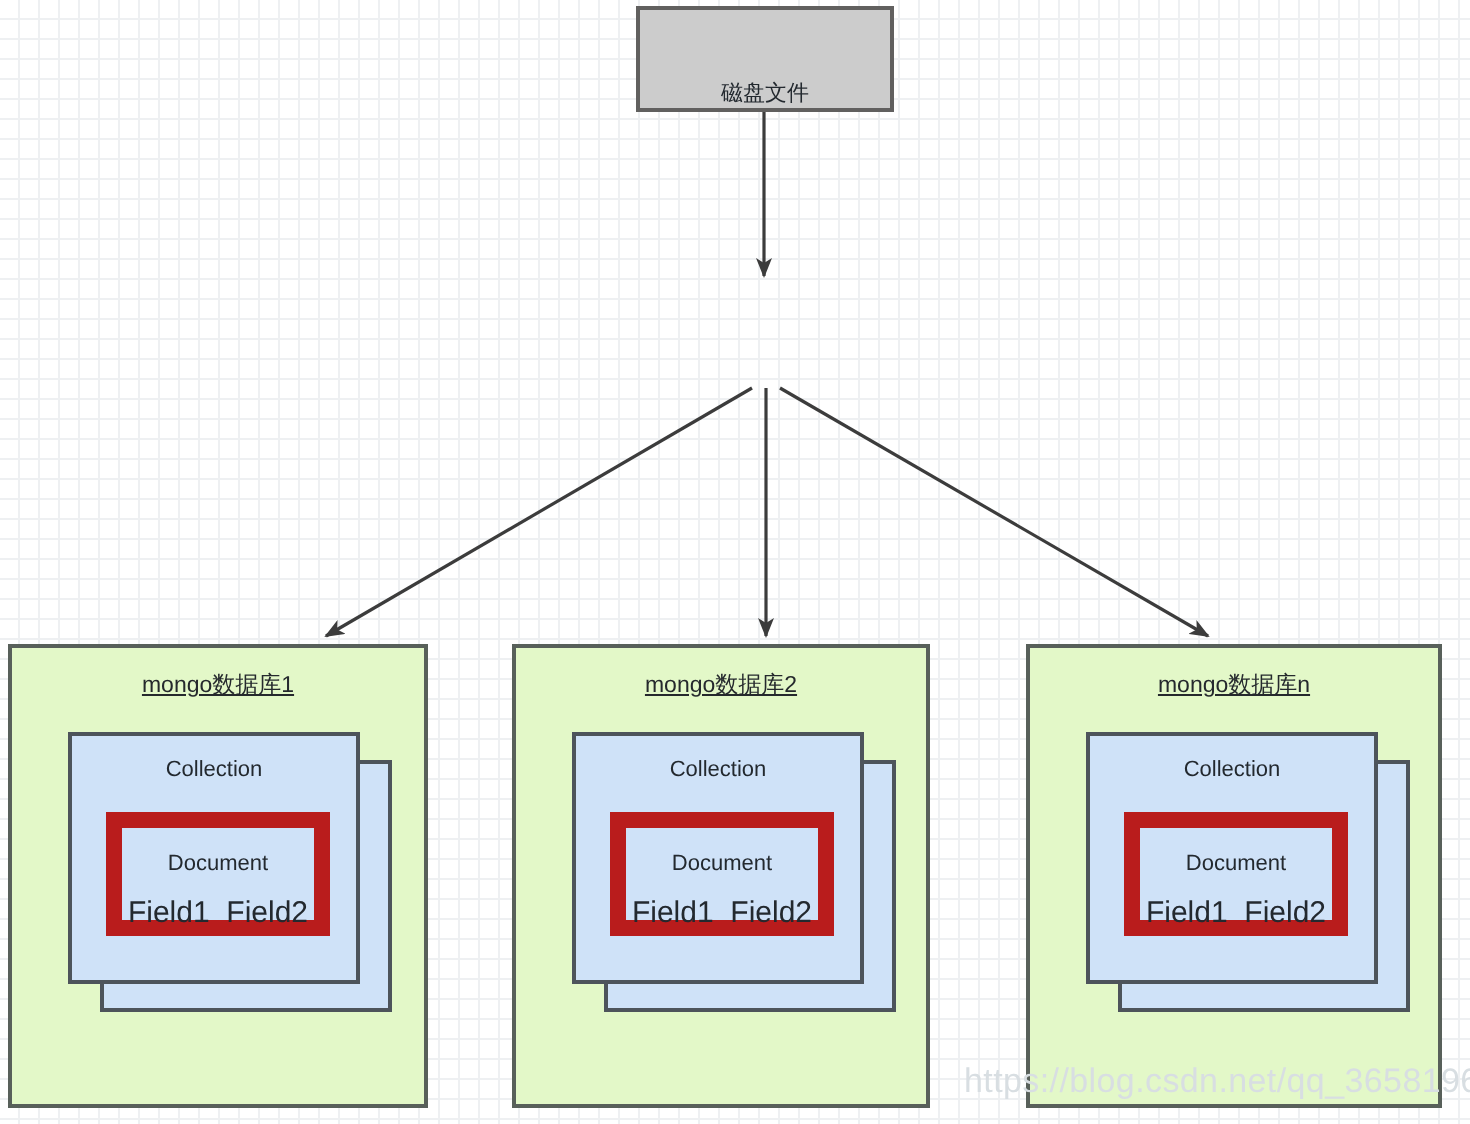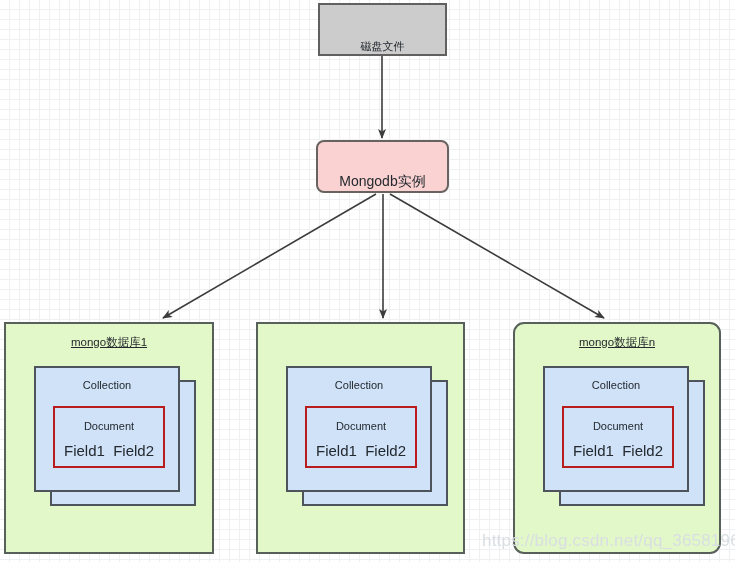--- a/index.html
+++ b/index.html
@@ -62,21 +62,21 @@
   .db-box {
     position: absolute;
     box-sizing: border-box;
     background: #e3f8c8;
     border: 2px solid #58605a;
     top: 322px;
     height: 232px;
   }
   #db-box-1 { left: 4px;   width: 210px; }
   #db-box-2 { left: 256px; width: 209px; }
-  #db-box-3 { left: 513px; width: 208px; border-radius: 11px; }
+  #db-box-3 { left: 513px; width: 208px; }
 
   .db-title {
     position: absolute;
     left: 0;
     right: 0;
     top: 11px;
     text-align: center;
     font-size: 11.5px;
     color: #25292d;
     white-space: nowrap;
@@ -121,21 +121,21 @@
     color: #23292f;
   }
   .document-box {
     position: absolute;
     box-sizing: border-box;
     left: 17px;
     top: 38px;
     width: 112px;
     height: 62px;
     background: #cfe2f8;
-    border: 2px solid #b91c1c;
+    border: 8px solid #b91c1c;
   }
   .document-label {
     position: absolute;
     left: 0;
     right: 0;
     top: 12px;
     text-align: center;
     font-size: 11px;
     color: #23292f;
   }
@@ -186,39 +186,37 @@
     <line x1="382" y1="56" x2="382" y2="138" stroke="#3c3c3c" stroke-width="1.6" marker-end="url(#arrowhead)"></line>
     <line x1="376" y1="194" x2="163" y2="318" stroke="#3c3c3c" stroke-width="1.6" marker-end="url(#arrowhead)"></line>
     <line x1="383" y1="194" x2="383" y2="318" stroke="#3c3c3c" stroke-width="1.6" marker-end="url(#arrowhead)"></line>
     <line x1="390" y1="194" x2="604" y2="318" stroke="#3c3c3c" stroke-width="1.6" marker-end="url(#arrowhead)"></line>
   </svg>
 
   <div class="node" id="disk-file-node">
     <span>磁盘文件</span>
   </div>
 
-  <div class="node" id="mongodb-instance-node">
-    <span>Mongodb实例</span>
-  </div>
 
   <div class="db-box" id="db-box-1">
     <div class="db-title">mongo数据库1</div>
     <div class="collection-stack">
       <div class="collection-back"></div>
       <div class="collection-front">
         <div class="collection-label">Collection</div>
         <div class="document-box">
           <div class="document-label">Document</div>
           <div class="fields-label">Field1  Field2</div>
         </div>
       </div>
     </div>
   </div>
 
   <div class="db-box" id="db-box-2">
+    <div class="db-title">mongo数据库2</div>
     <div class="collection-stack">
       <div class="collection-back"></div>
       <div class="collection-front">
         <div class="collection-label">Collection</div>
         <div class="document-box">
           <div class="document-label">Document</div>
           <div class="fields-label">Field1  Field2</div>
         </div>
       </div>
     </div>

